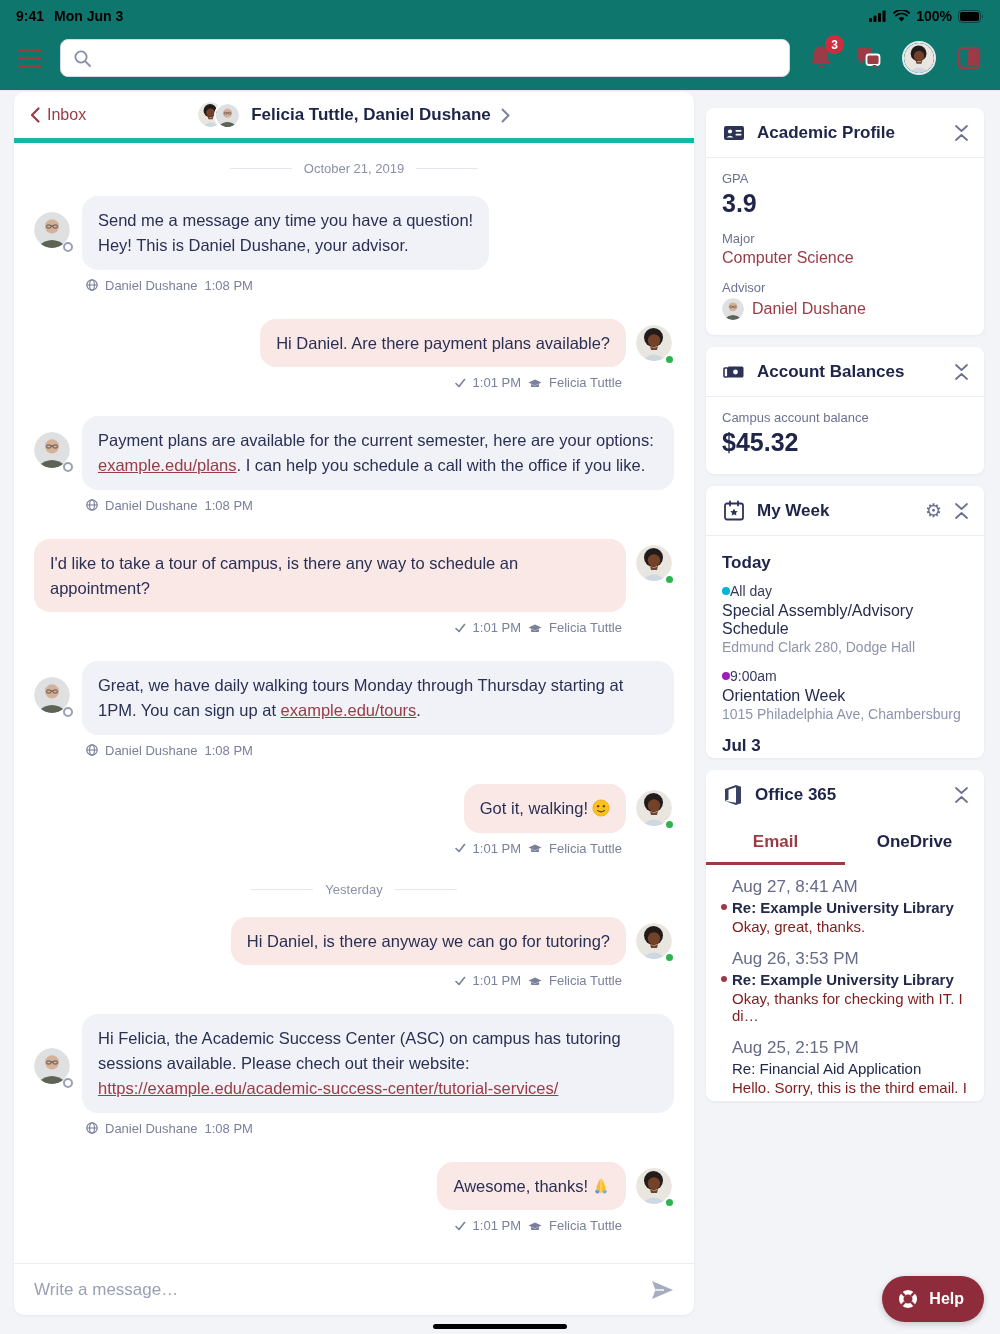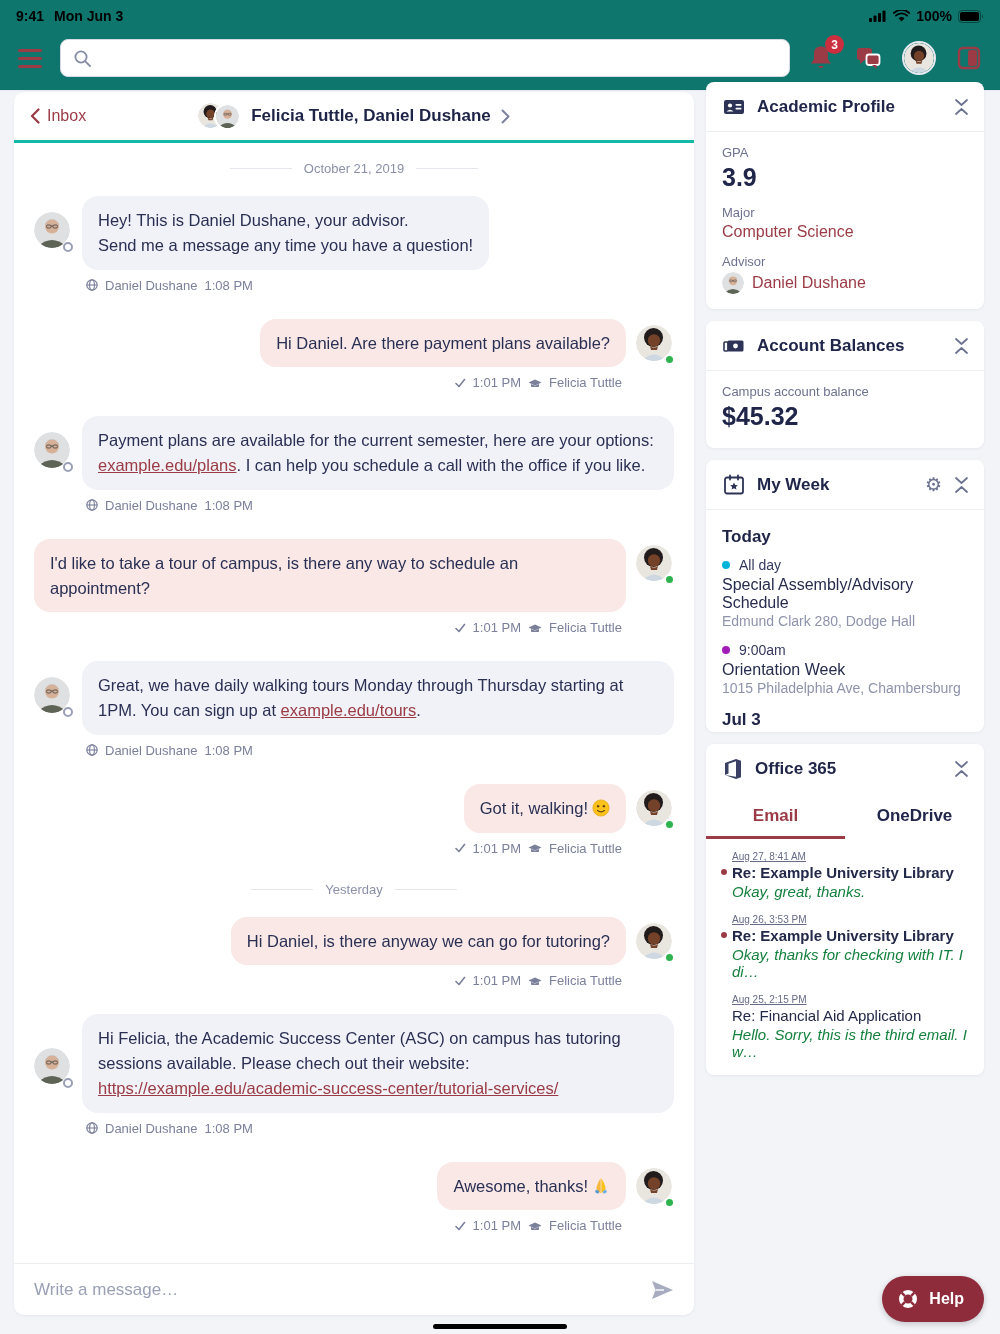--- a/index.html
+++ b/index.html
@@ -18,21 +18,21 @@
   .hamburger span { width:24px; height:3px; background:#9a3b45; border-radius:2px; }
   .search-box { flex:1; height:38px; border:1px solid #d6d9e3; border-radius:8px; display:flex; align-items:center; padding:0 12px; gap:9px; background:#fff; }
   .search-box input { border:none; outline:none; flex:1; font-size:17px; color:#252b49; font-family:inherit; background:transparent; }
   .search-box input::placeholder { color:#9ba0b5; }
   .hdr-icons { display:flex; align-items:center; gap:20px; }
   .icon-btn { position:relative; cursor:pointer; display:flex; align-items:center; }
   .badge { position:absolute; top:-9px; right:-10px; background:#cb2f3f; color:#fff; font-size:12px; font-weight:bold; min-width:19px; height:19px; border-radius:10px; display:flex; align-items:center; justify-content:center; padding:0 4px; }
   .hdr-avatar { width:34px; height:34px; border-radius:50%; overflow:hidden; border:2px solid #e8e9f0; }
   
   .chat-card { position:absolute; left:14px; top:92px; width:680px; height:1223px; background:#fff; border-radius:10px; box-shadow:0 1px 3px rgba(25,30,70,.06); display:flex; flex-direction:column; }
-  .chat-header { height:51px; border-bottom:3px solid #14b8a6; display:flex; align-items:center; padding:0 16px; position:relative; flex:none; }
+  .chat-header { height:51px; border-bottom:5px solid #14b8a6; display:flex; align-items:center; padding:0 16px; position:relative; flex:none; }
   .back-btn { display:flex; align-items:center; gap:7px; color:#9a3b45; font-size:16px; cursor:pointer; z-index:2; }
   .chat-title-wrap { position:absolute; left:0; right:0; display:flex; justify-content:center; align-items:center; gap:10px; }
   .pair { display:flex; }
   .pair .av { width:25px; height:25px; border-radius:50%; overflow:hidden; }
   .pair .av.front { margin-left:-9px; border:2px solid #fff; width:27px; height:27px; }
   .chat-title { font-size:17px; font-weight:bold; color:#1e2447; }
   .messages { flex:1; padding:14px 20px 0 20px; overflow:hidden; }
   .sep { display:flex; align-items:center; justify-content:center; gap:12px; color:#8b90a8; font-size:13px; margin:4px 0 20px; }
   .sep::before, .sep::after { content:""; width:62px; height:1px; background:#e4e6ee; }
   .msg { display:flex; margin-bottom:26px; align-items:flex-start; }
@@ -50,51 +50,51 @@
   .msg.in .bubble { background:#f1f2f7; }
   .msg.out .bubble { background:#f9e8e6; }
   .bubble .line { display:block; }
   .bubble a, .bubble .lnk { color:#9a3b45; text-decoration:underline; cursor:pointer; overflow-wrap:anywhere; }
   .meta { font-size:13px; color:#7b809b; margin-top:8px; display:flex; align-items:center; gap:7px; padding:0 4px; }
   .emoji { width:18px; height:18px; vertical-align:-3px; margin-left:4px; display:inline-block; }
   .composer { flex:none; height:52px; border-top:1px solid #eceef4; display:flex; align-items:center; padding:0 20px; gap:12px; }
   .composer input { flex:1; border:none; outline:none; font-size:17px; font-family:inherit; color:#252b49; }
   .composer input::placeholder { color:#9aa0b5; }
   
-  .sidebar { position:absolute; left:706px; top:82px; width:278px; display:flex; flex-direction:column; gap:12px; }
+  .sidebar { position:absolute; left:706px; top:108px; width:278px; display:flex; flex-direction:column; gap:12px; }
   .card { background:#fff; border-radius:8px; box-shadow:0 1px 3px rgba(25,30,70,.06); }
   .card-header { display:flex; align-items:center; gap:11px; height:50px; padding:0 16px; border-bottom:1px solid #eceef4; }
   .card-title { font-size:17px; font-weight:bold; color:#20264a; flex:1; }
   .collapse-btn, .gear-btn { cursor:pointer; display:flex; align-items:center; color:#6a708f; }
   .gear-btn { font-size:19px; margin-right:2px; }
   .card-body { padding:13px 16px 15px 16px; }
   .fld-label { font-size:13px; color:#6d7290; margin-bottom:3px; }
   .fld-big { font-size:25px; font-weight:bold; color:#20264a; margin-bottom:13px; }
   .fld-link { font-size:16px; color:#9a3b45; margin-bottom:13px; cursor:pointer; }
   .advisor-row { display:flex; align-items:center; gap:8px; margin-top:2px; }
   .advisor-row .mini-av { width:22px; height:22px; border-radius:50%; overflow:hidden; }
   .advisor-row span { font-size:16px; color:#9a3b45; cursor:pointer; }
   .wk-head { font-size:17px; font-weight:bold; color:#20264a; margin:4px 0 10px; }
   .event { margin-bottom:13px; }
-  .ev-time { display:flex; align-items:center; gap:9px; font-size:14px; color:#343a5e; }
+  .ev-time { display:flex; align-items:center; font-size:14px; color:#343a5e; }
   .dot { width:8px; height:8px; border-radius:50%; flex:none; }
   .dot-cyan { background:#00b4d8; } .dot-purple { background:#a21db8; }
   .ev-name { font-size:16px; color:#262c4e; margin:3px 0 1px; }
   .ev-loc { font-size:14px; color:#8e93ac; }
   .my-week-body { height:222px; overflow:hidden; }
   .o365-tabs { display:flex; }
   .o365-tab { flex:1; text-align:center; font-size:17px; font-weight:bold; padding:12px 0 10px; color:#20264a; cursor:pointer; border-bottom:3px solid transparent; }
   .o365-tab.active { color:#9a3b45; border-bottom-color:#9a3b45; }
   .email-list { padding:12px 16px 0 26px; height:236px; overflow:hidden; }
   .email-item { margin-bottom:14px; cursor:pointer; }
-  .email-date { font-size:10px; color:#666b87; margin-bottom:2px;text-decoration:underline; }
+  .email-date { font-size:17px; color:#666b87; margin-bottom:2px; }
   .email-subject { font-size:15px; color:#232949; position:relative; margin-bottom:2px; }
   .email-subject.unread { font-weight:bold; }
   .unread-dot { position:absolute; left:-11px; top:5px; width:6px; height:6px; border-radius:50%; background:#9a3b45; }
-  .email-preview { font-size:15px; color:#15803d;font-style:italic; }
+  .email-preview { font-size:15px; color:#7f1d1d; }
   
   .help-btn { position:absolute; right:16px; bottom:12px; height:46px; background:#8e2c3c; border-radius:24px; display:flex; align-items:center; gap:9px; padding:0 20px 0 14px; color:#fff; font-size:16px; font-weight:bold; cursor:pointer; box-shadow:0 2px 6px rgba(0,0,0,.2); }
   .home-indicator { position:absolute; bottom:5px; left:433px; width:134px; height:5px; background:#000; border-radius:3px; cursor:grab; }
   svg { display:block; }
 </style>
 </head>
 <body>
 
 <svg width="0" height="0" style="position:absolute">
   <defs>
@@ -243,22 +243,22 @@
 
     <div class="msg in">
       <div class="avatar-wrap">
           <svg class="av-img" width="36" height="36" viewBox="0 0 36 36">
             <use href="#av-daniel"></use>
           </svg>
           <span class="presence none"></span>
         </div>
       <div class="msg-col">
         <div class="bubble">
+          <span class="line">Send me a message any time you have a question!</span>
           <span class="line">Hey! This is Daniel Dushane, your advisor.</span>
-          <span class="line">Send me a message any time you have a question!</span>
         </div>
         <div class="meta">
           <svg width="12" height="12" viewBox="0 0 12 12">
               <use href="#ic-globe"></use>
             </svg>
           <span>Daniel Dushane</span>
           <span>1:08 PM</span>
         </div>
       </div>
     </div>

